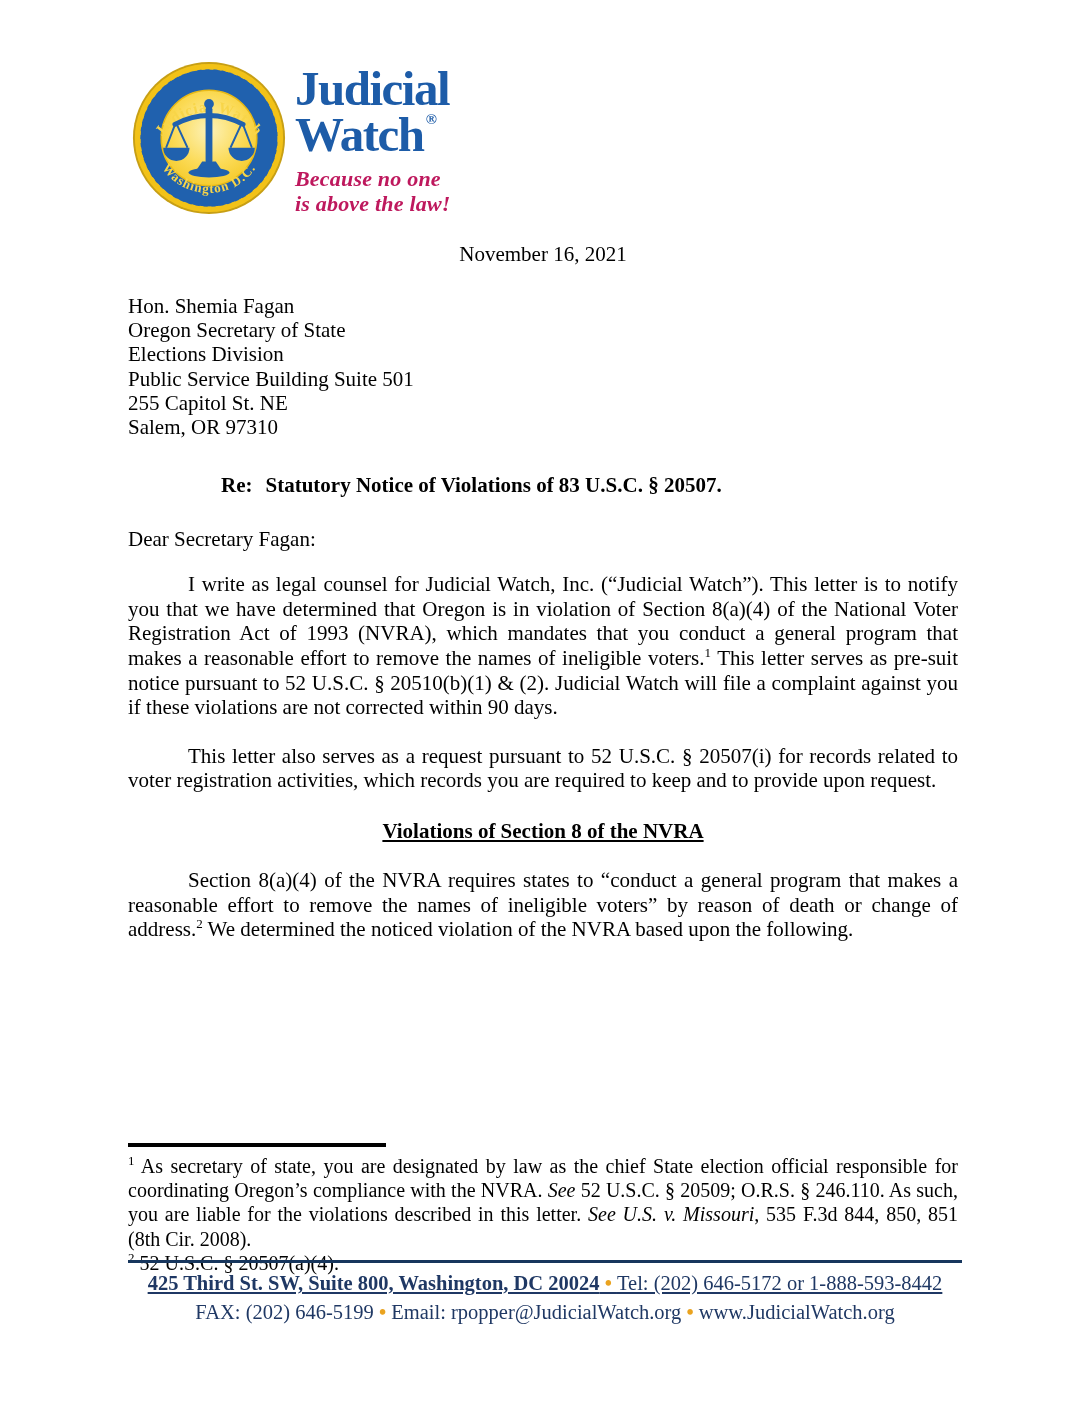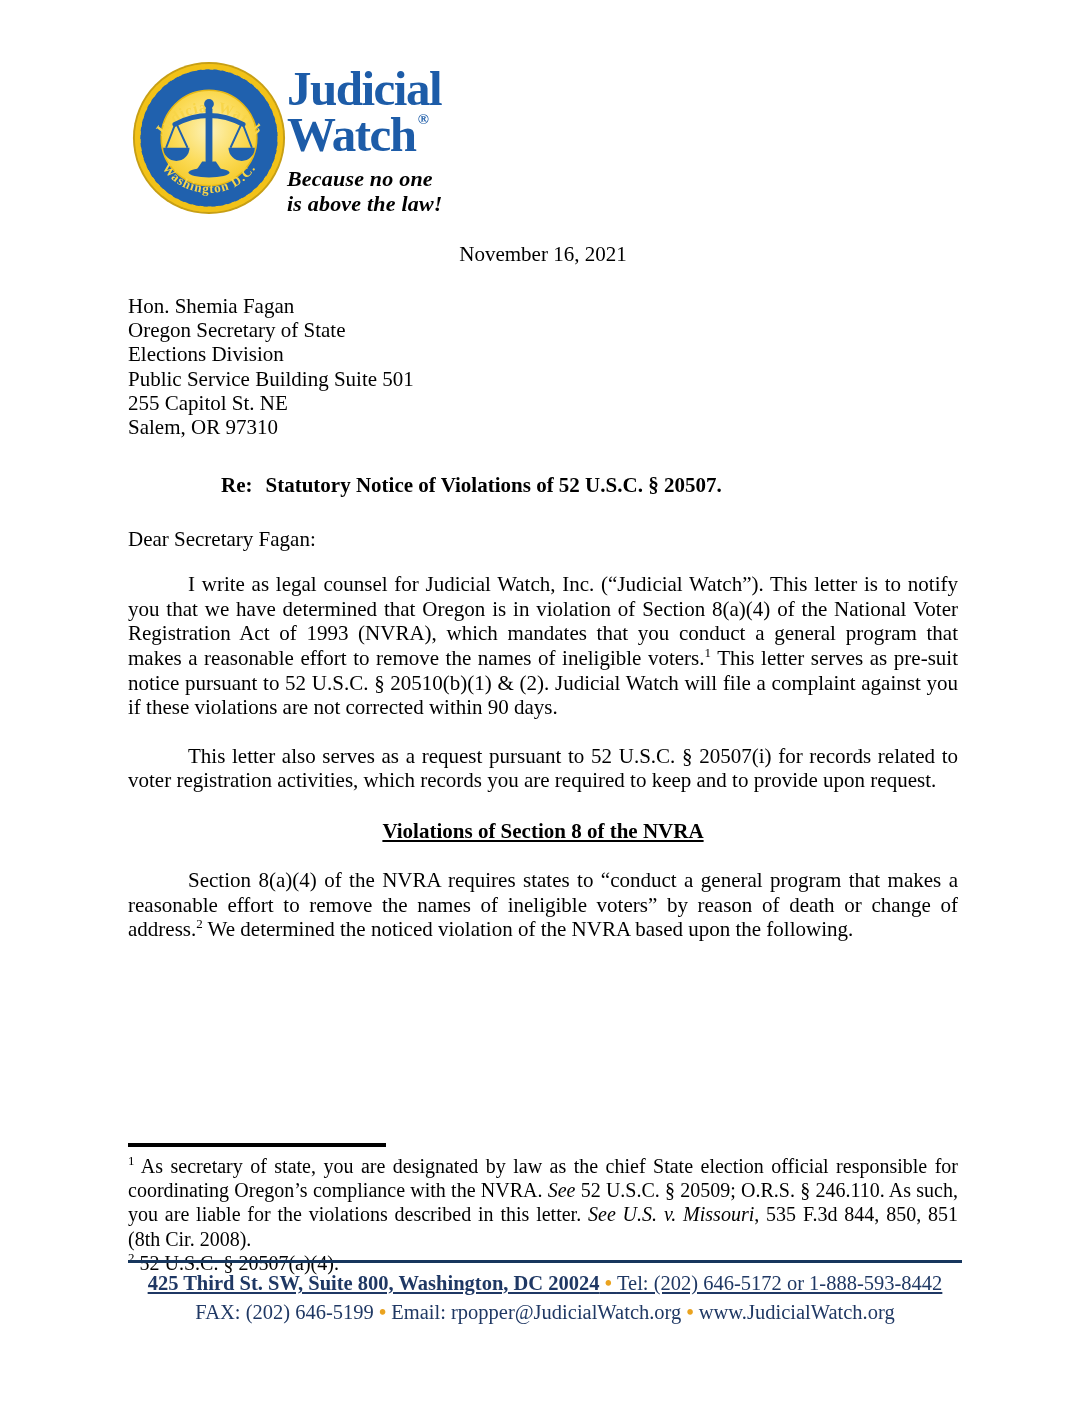--- a/index.html
+++ b/index.html
@@ -6,24 +6,24 @@
   html,body { background:#ffffff; }
   .page {
     position:relative; width:1088px; height:1408px; background:#ffffff;
     font-family:"Liberation Serif","DejaVu Serif",serif; color:#000;
     overflow:hidden;
   }
 
   
   .letterhead { position:absolute; left:131px; top:60px; display:flex; align-items:flex-start; }
   .seal-wrap { width:156px; height:156px; flex:0 0 auto; }
-  .wordmark-block { padding-top:6px; }
+  .wordmark-block { margin-left:8px; padding-top:6px; }
   .wm { font-weight:bold; font-size:49px; line-height:0.94; color:#1d5ca8; letter-spacing:-1.5px; }
   .wm .reg { font-size:15px; letter-spacing:0; vertical-align:super; position:relative; top:-10px; left:2px; }
-  .tagline { margin-top:9px; font-weight:bold; font-style:italic; font-size:22px; line-height:1.12; color:#000000; letter-spacing:0.2px; }
+  .tagline { margin-top:9px; font-weight:bold; font-style:italic; font-size:22px; line-height:1.12; color:#be185d; letter-spacing:0.2px; }
 
   
   .content { position:absolute; left:128px; top:0; width:830px; font-size:21px; }
   .date { margin-top:242px; text-align:center; }
   .via { margin-top:22px; font-weight:bold; font-style:italic; letter-spacing:0.3px; }
   .address { margin-top:27px; line-height:24.2px; }
   .re-line { margin-top:34px; font-weight:bold; padding-left:93px; }
   .re-subject { margin-left:13px; }
   .salutation { margin-top:29px; }
   p.body { margin-top:20px; text-align:justify; text-indent:60px; line-height:24.6px; }
@@ -96,21 +96,21 @@
     <div class="date">November 16, 2021</div>
     <div class="address">
       <div>Hon. Shemia Fagan</div>
       <div>Oregon Secretary of State</div>
       <div>Elections Division</div>
       <div>Public Service Building Suite 501</div>
       <div>255 Capitol St. NE</div>
       <div>Salem, OR 97310</div>
     </div>
     <div class="re-line">
-      <span class="re-label">Re:</span><span class="re-subject">Statutory Notice of Violations of 52 U.S.C. § 20507.</span>
+      <span class="re-label">Re:</span><span class="re-subject">Statutory Notice of Violations of 83 U.S.C. § 20507.</span>
     </div>
     <div class="salutation">Dear Secretary Fagan:</div>
     <p class="body"><span>I write as legal counsel for Judicial Watch, Inc. (“Judicial Watch”).  This letter is to notify you that we have determined that Oregon is in violation of Section 8(a)(4) of the National Voter Registration Act of 1993 (NVRA), which mandates that you conduct a general program that makes a reasonable effort to remove the names of ineligible voters.</span><sup>1</sup><span>  This letter serves as pre-suit notice pursuant to 52 U.S.C. § 20510(b)(1) &amp; (2).  Judicial Watch will file a complaint against you if these violations are not corrected within 90 days.</span></p>
     <p class="body sp"><span>This letter also serves as a request pursuant to 52 U.S.C. § 20507(i) for records related to voter registration activities, which records you are required to keep and to provide upon request.</span></p>
     <div class="section-heading">Violations of Section 8 of the NVRA</div>
     <p class="body sp"><span>Section 8(a)(4) of the NVRA requires states to “conduct a general program that makes a reasonable effort to remove the names of ineligible voters” by reason of death or change of address.</span><sup>2</sup><span>  We determined the noticed violation of the NVRA based upon the following.</span></p>
   </div>
 
   <div class="footnotes">
     <div class="fn-rule"></div>

